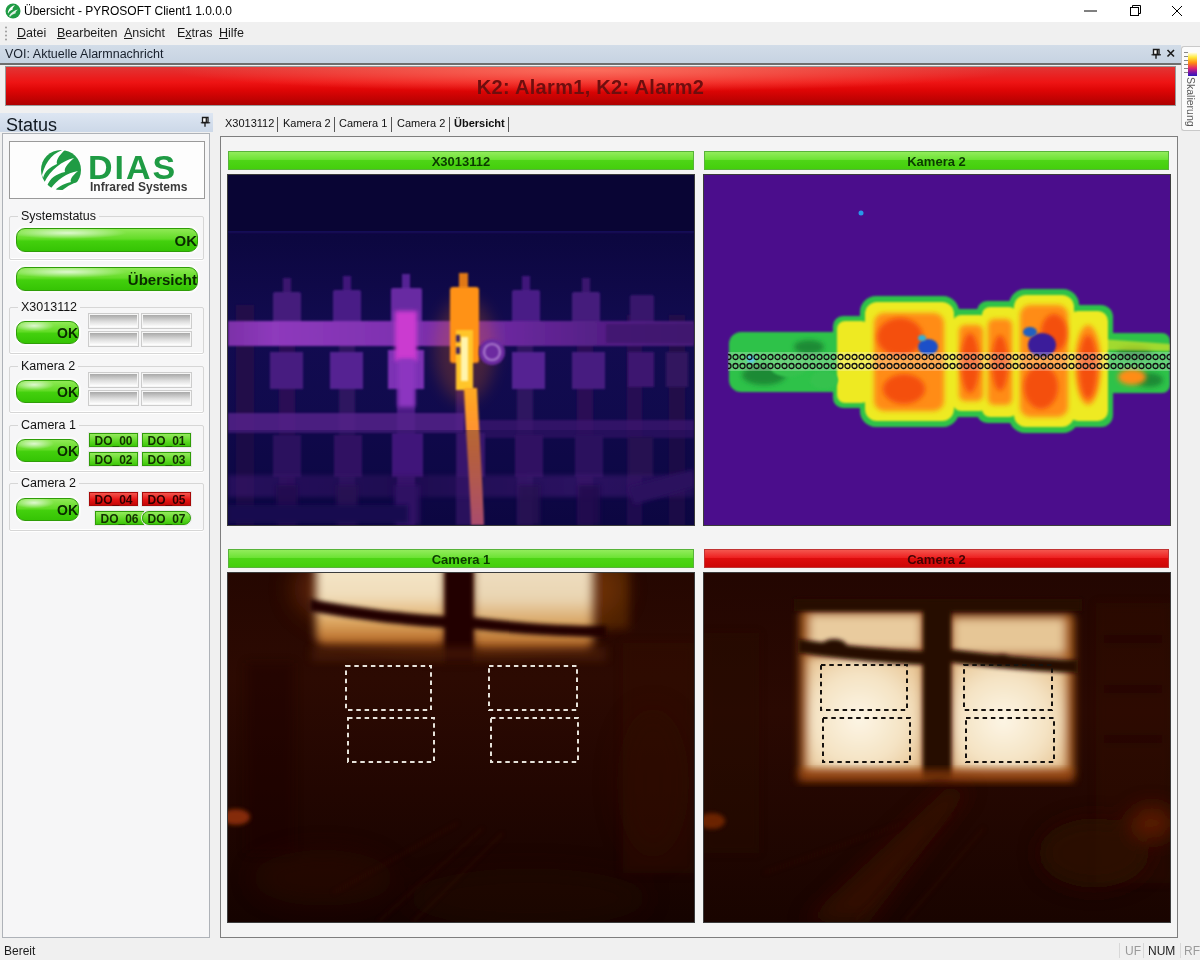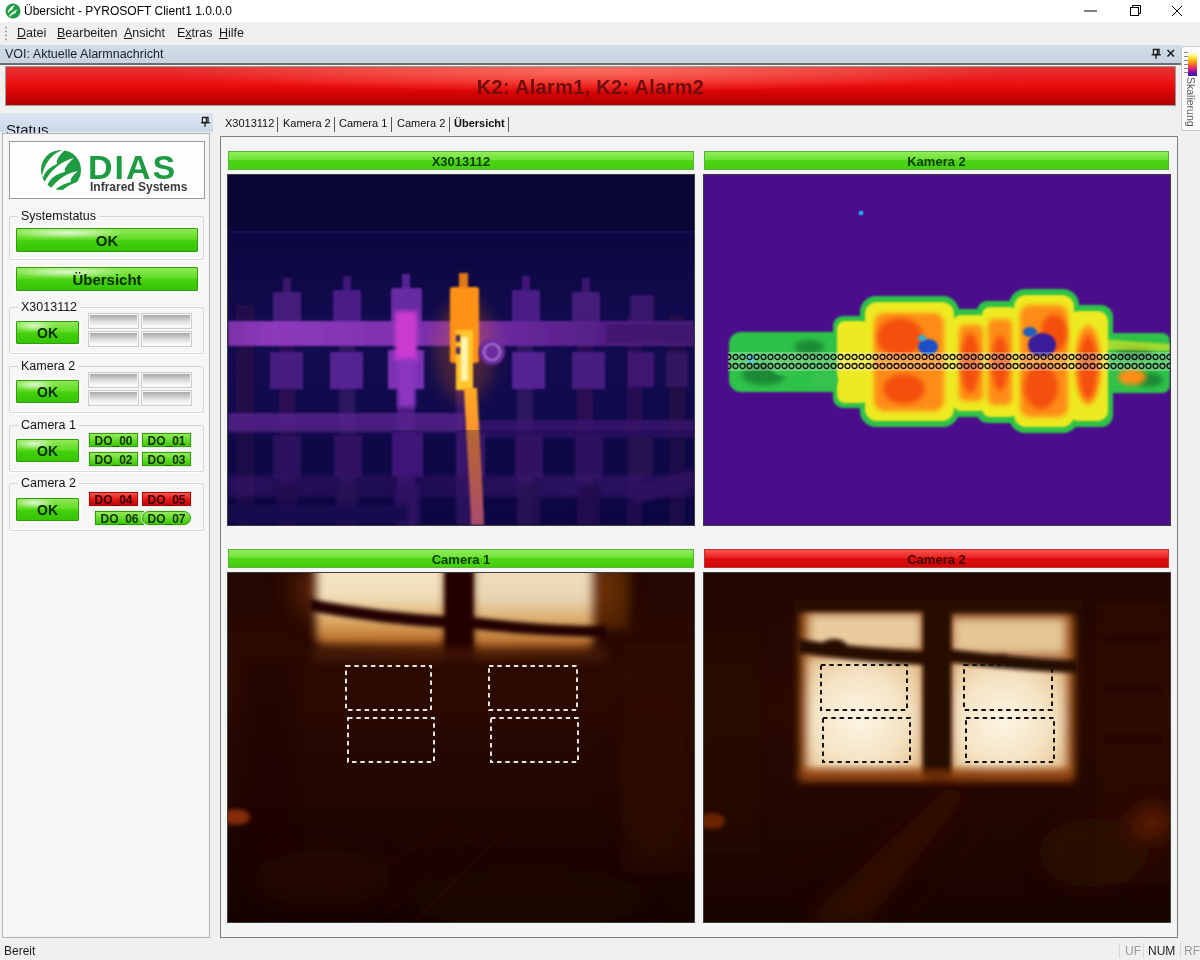--- a/index.html
+++ b/index.html
@@ -40,37 +40,37 @@
     background:linear-gradient(#ffffff 0%, #ffe93e 22%, #ff8c10 45%, #e0246e 68%, #7a14a8 85%, #2a1ab8 100%);
   }
   #skal .ticks { position:absolute; left:2px; top:5px; width:4px; height:24px;
     background:repeating-linear-gradient(#888 0 1px, transparent 1px 4px); }
   #skal .txt { position:absolute; left:2.5px; top:30px; writing-mode:vertical-rl;
     font-size:10.5px; color:#5a5a5a; }
 
   
   #dockhead { left:0; top:113px; width:213px; height:19px;
     background:linear-gradient(#dde6f2,#ccd8e8); }
-  #dockhead .txt { position:absolute; left:6px; top:8px; font-size:15px; color:#101820; }
+  #dockhead .txt { position:absolute; left:6px; top:2px; font-size:18px; color:#101820; }
   #dockpanel { left:2px; top:133px; width:208px; height:805px; background:#f6f6f7;
     border:1px solid #aeb2b8;padding-left:36px; }
 
   #logobox { left:6px; top:7px; width:196px; height:58px; background:#fdfdfd;
     border:1px solid #9a9a9a; position:absolute; }
 
   .grp { position:absolute; left:6px; width:195px; border:1px solid #d6d6d6;
     border-radius:2px; box-shadow:0 1px 0 #ffffff, inset 0 -1px 0 #ffffff; }
   .grp .lbl { position:absolute; left:8px; top:-8px; background:#f6f6f7;
     padding:0 3px; font-size:12.5px; color:#111; }
 
-  .okbtn { position:absolute; border:1px solid #2f9d08; border-radius:1px;
+  .okbtn { position:absolute; border:1px solid #2f9d08; border-radius:9px;
     background:
       radial-gradient(ellipse 55% 45% at 28% 18%, rgba(255,255,255,0.75) 0%, rgba(255,255,255,0) 60%),
       linear-gradient(#8fe955 0%, #63dc27 45%, #43d00d 55%, #35c404 100%);
-    text-align:center; font-weight:bold; color:#0a2a00;
+    text-align:right; font-weight:bold; color:#0a2a00;
     box-shadow:0 0 0 2px #fbfbfb; }
 
   .led { position:absolute; width:49px; height:14px;
     background:linear-gradient(#a8a8a8 0%, #dedede 55%, #ffffff 100%);
     border:1px solid #f6f6f6; box-shadow:0 0 0 1px #cccccc; }
 
   .dobtn { position:absolute; width:49px; height:14px; text-align:center;
     font-size:12px; font-weight:bold; color:#123000; line-height:14px;
     border:1px solid #2f9d08;
     background:linear-gradient(#95ea5e 0%, #62d928 55%, #3cc708 100%);

